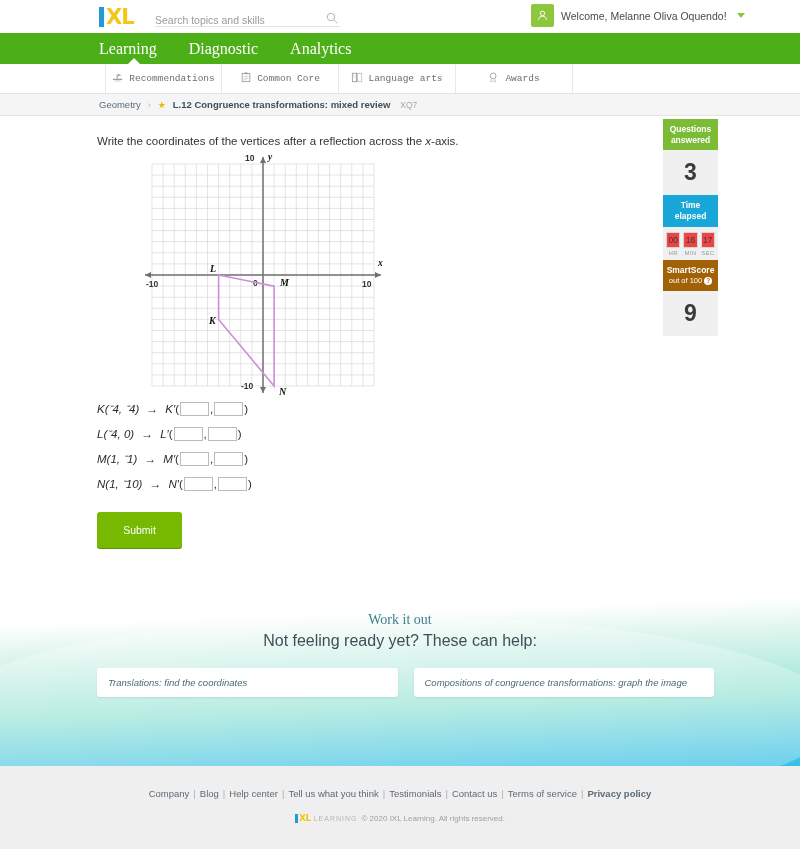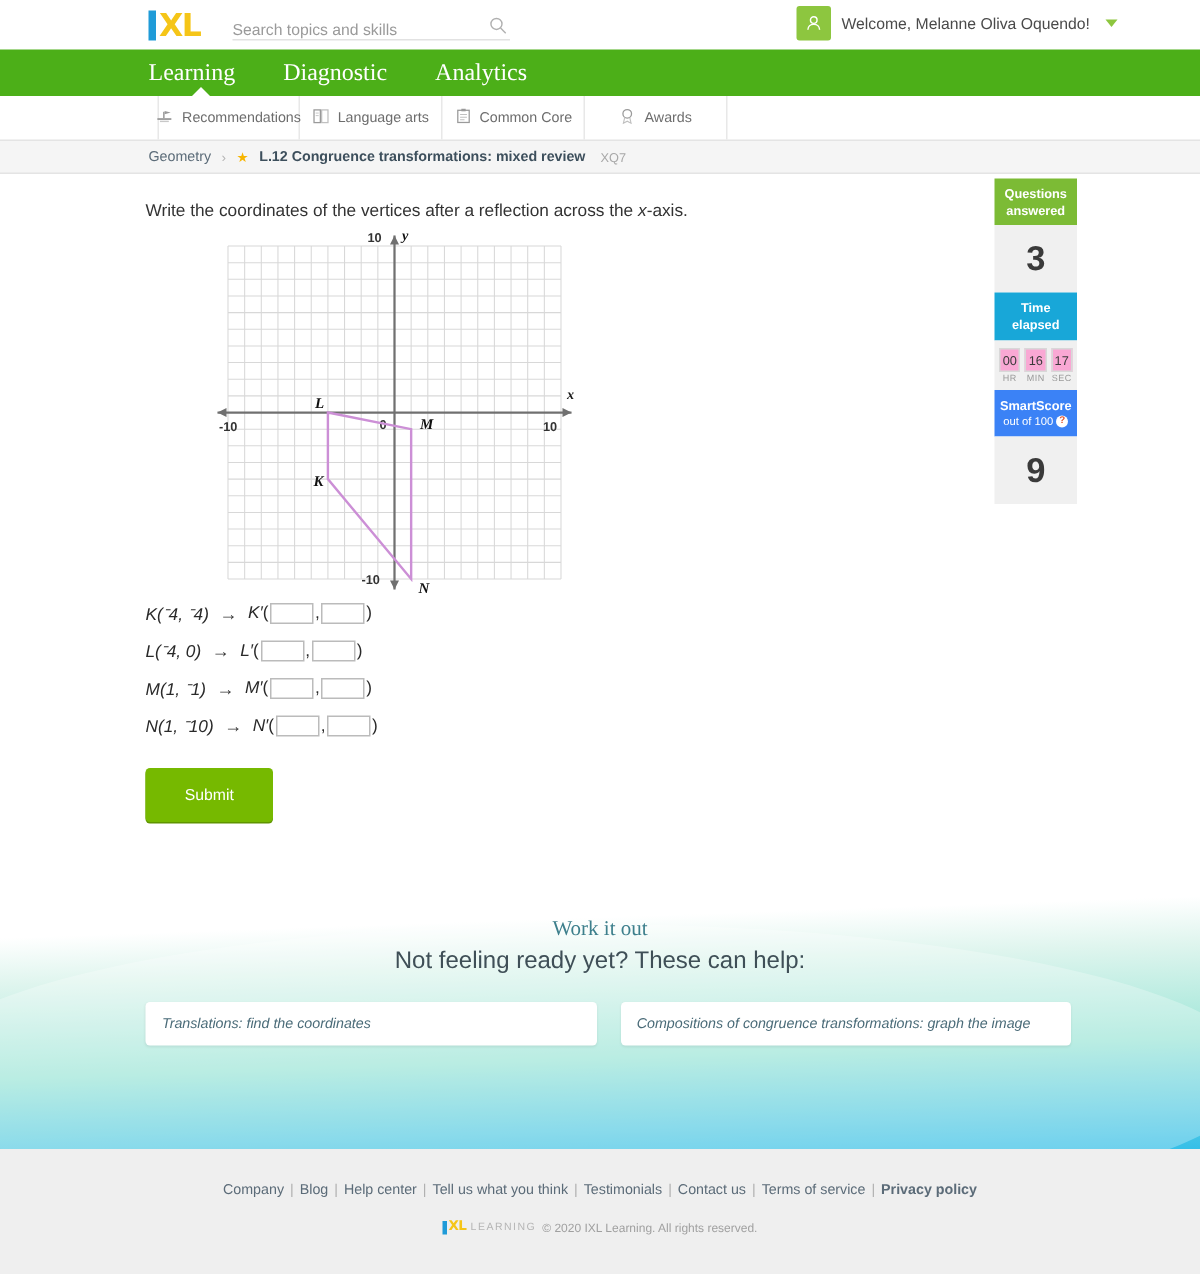--- a/index.html
+++ b/index.html
@@ -82,23 +82,24 @@
   
   .subnav {
     height:30px; background:#fff;
     border-bottom:1px solid #e4e4e4;
     display:flex; align-items:stretch;
     padding-left:105px;
   }
   .subnav .tab {
     display:flex; align-items:center; justify-content:center;
     gap:5px; font-size:9.5px; color:#6d6d6d;
-    width:95px; cursor:pointer;
+    width:117px; cursor:pointer;
     border-right:1px solid #e8e8e8;
     position:relative;
+    font-family:Liberation Mono, monospace;
   }
   .subnav .tab:first-child { border-left:1px solid #e8e8e8; }
   .subnav .tab.active { color:#2196c9; }
   .subnav .tab.active::after {
     content:""; position:absolute; left:0; right:0; bottom:-1px;
     height:2px; background:#2196c9;
   }
 
   
   .breadcrumb-bar {
@@ -161,33 +162,33 @@
     position:absolute; left:663px; top:3px;
     width:55px;
     text-align:center;
   }
   .sp-head {
     color:#fff; font-size:8.5px; font-weight:bold;
     padding:5px 2px; line-height:1.25;
   }
   .sp-head.green { background:#7cbb35; }
   .sp-head.blue  { background:#18a7d8; }
-  .sp-head.orange{ background:#3b82f6; }
+  .sp-head.orange{ background:#a16207; }
   .sp-val {
     background:#f0f0f0; color:#3a3a3a;
     font-size:23px; font-weight:bold;
     padding:9px 0;
   }
   .sp-time {
     background:#f0f0f0; padding:5px 3px 4px;
     display:flex; justify-content:center; gap:3px;
   }
   .sp-time .tcell { width:18px; }
   .sp-time .num {
-    background:#f9a8d4; border:1px solid #d8d8d8;
+    background:#ef4444; border:1px solid #d8d8d8;
     font-size:8.5px; color:#3a3a3a; padding:2px 0;
   }
   .sp-time .unit { font-size:6px; color:#9a9a9a; margin-top:2px; letter-spacing:.3px; }
   .sp-sub { font-size:7.5px; font-weight:normal; display:block; margin-top:1px;}
   .qmark {
     display:inline-block; width:8px; height:8px;
     border-radius:50%; background:#fff; color:#e0542e;
     font-size:6.5px; line-height:8px; text-align:center;
     font-weight:bold; vertical-align:middle; margin-left:2px;
   }
@@ -295,39 +296,39 @@
         <rect x="5.5" y="3" width="1.2" height="5" fill="#9a9a9a"></rect>
         <path d="M6.7 2.3 L11.5 3.6 L6.7 5 Z" fill="#9a9a9a"></path>
         <rect x="3" y="10" width="7" height="1.1" fill="#c8c8c8"></rect>
       </svg>
     </span>
     <span>Recommendations</span>
   </div>
   <div class="tab">
     <span>
       <svg width="12" height="11" viewBox="0 0 14 13">
-        <rect x="1.5" y="1.5" width="5" height="10" fill="none" stroke="#9a9a9a" stroke-width="1"></rect>
-        <rect x="7.5" y="1.5" width="5" height="10" fill="none" stroke="#c0c0c0" stroke-width="1"></rect>
-        <line x1="2.8" y1="4" x2="5.2" y2="4" stroke="#c0c0c0" stroke-width="0.7"></line>
-        <line x1="2.8" y1="6" x2="5.2" y2="6" stroke="#c0c0c0" stroke-width="0.7"></line>
-      </svg>
-    </span>
-    <span>Language arts</span>
-  </div>
-  <div class="tab">
-    <span>
-      <svg width="12" height="11" viewBox="0 0 14 13">
         <rect x="2.5" y="1.8" width="9" height="9.6" fill="none" stroke="#9a9a9a" stroke-width="1"></rect>
         <rect x="5.3" y="0.6" width="3.4" height="2" fill="#9a9a9a"></rect>
         <line x1="4.3" y1="5.2" x2="9.7" y2="5.2" stroke="#c0c0c0" stroke-width="0.8"></line>
         <line x1="4.3" y1="7.3" x2="9.7" y2="7.3" stroke="#c0c0c0" stroke-width="0.8"></line>
         <line x1="4.3" y1="9.3" x2="7.8" y2="9.3" stroke="#c0c0c0" stroke-width="0.8"></line>
       </svg>
     </span>
     <span>Common Core</span>
+  </div>
+  <div class="tab">
+    <span>
+      <svg width="12" height="11" viewBox="0 0 14 13">
+        <rect x="1.5" y="1.5" width="5" height="10" fill="none" stroke="#9a9a9a" stroke-width="1"></rect>
+        <rect x="7.5" y="1.5" width="5" height="10" fill="none" stroke="#c0c0c0" stroke-width="1"></rect>
+        <line x1="2.8" y1="4" x2="5.2" y2="4" stroke="#c0c0c0" stroke-width="0.7"></line>
+        <line x1="2.8" y1="6" x2="5.2" y2="6" stroke="#c0c0c0" stroke-width="0.7"></line>
+      </svg>
+    </span>
+    <span>Language arts</span>
   </div>
   <div class="tab">
     <span>
       <svg width="12" height="11" viewBox="0 0 14 13">
         <circle cx="6" cy="4.6" r="3.4" fill="none" stroke="#9a9a9a" stroke-width="1"></circle>
         <path d="M4 7.6 L3 12 L6 10.4 L9 12 L8 7.6" fill="none" stroke="#c0c0c0" stroke-width="0.9"></path>
       </svg>
     </span>
     <span>Awards</span>
   </div>

